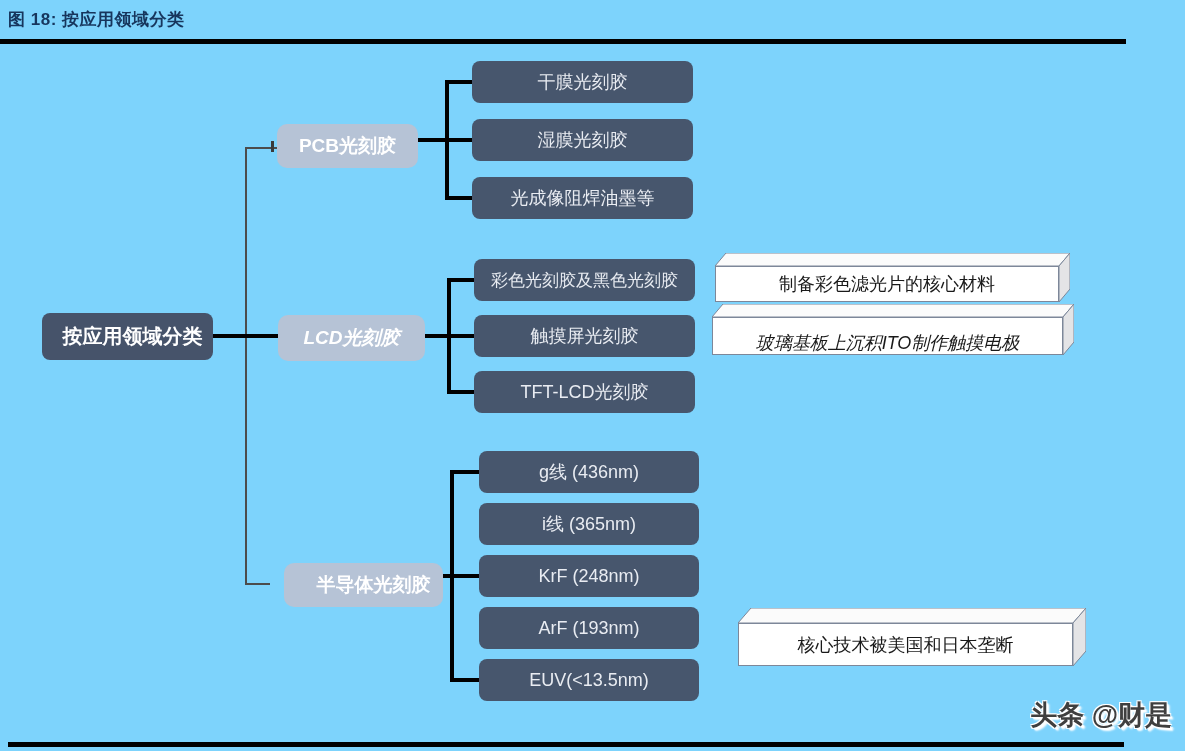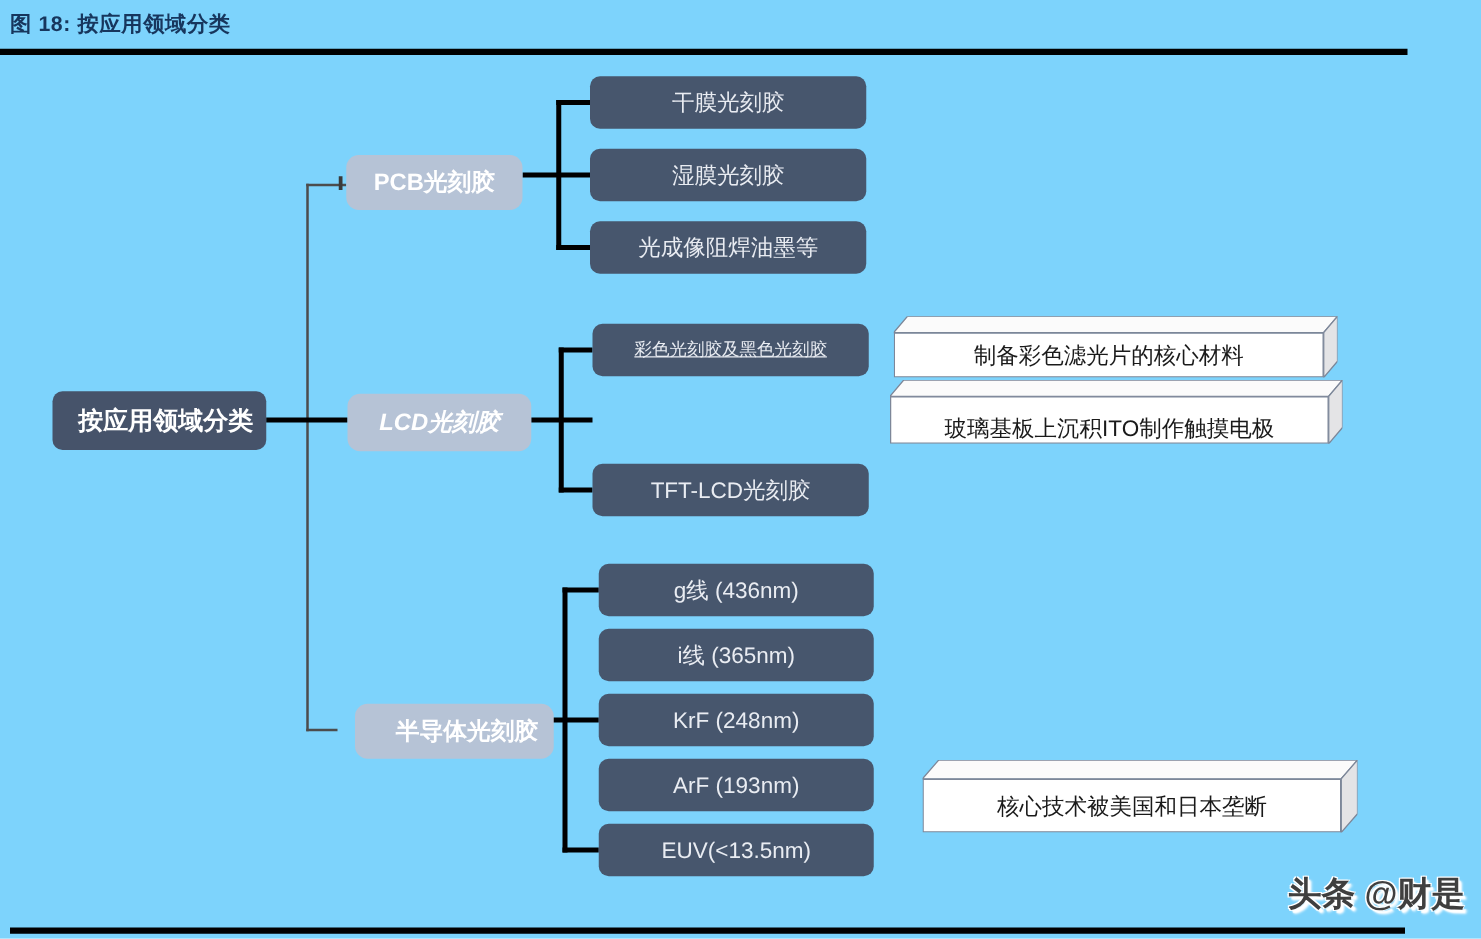--- a/index.html
+++ b/index.html
@@ -4,21 +4,21 @@
 <style>
   html,body{margin:0;padding:0;background:#ffffff;}
   body{font-family:"Liberation Sans","DejaVu Sans",sans-serif;}
   .canvas{position:relative;width:1185px;height:751px;background:#7dd3fc;overflow:hidden;}
   .fig-title{position:absolute;left:8px;top:8px;font-size:17px;font-weight:700;color:#17365D;letter-spacing:.5px;}
   .rule{position:absolute;background:#000;}
   .node{position:absolute;display:flex;align-items:center;justify-content:center;text-align:center;box-sizing:border-box;}
   .node-dark{background:#47566D;color:#E9ECF2;border-radius:8px;font-size:18px;}
   .node-light{background:#B6C3D6;color:#ffffff;border-radius:10px;font-size:19px;font-weight:700;}
   .node-root{background:#46536A;color:#ffffff;border-radius:8px;font-size:20px;font-weight:700;padding-left:10px;}
-  .small-text{font-size:14px;text-decoration:underline;}
+  .small-text{font-size:17px;}
   .ln{position:absolute;background:#000;}
   .ln-thin{position:absolute;background:#4c4c4c;}
   .box3d{position:absolute;}
   .box3d svg{position:absolute;left:0;top:0;display:block;}
   .a-text{position:absolute;display:flex;align-items:center;justify-content:center;
           font-size:18px;color:#1a1a1a;}
   .watermark{position:absolute;top:697px;right:13px;font-size:27px;font-weight:700;color:#3f3f3f;
              text-shadow:-1px -1px 0 #fff,1px -1px 0 #fff,-1px 1px 0 #fff,2px 2px 1px #fff,3px 3px 2px #fff;}
 </style>
 </head>
@@ -53,20 +53,21 @@
   <div class="ln" style="left:450px;top:470px;width:29px;height:4px;"></div>
   <div class="ln" style="left:450px;top:678px;width:29px;height:4px;"></div>
 
   <div class="node node-light" style="left:277px;top:124px;width:141px;height:44px;">PCB光刻胶</div>
   <div class="node node-dark" style="left:472px;top:61px;width:221px;height:42px;">干膜光刻胶</div>
   <div class="node node-dark" style="left:472px;top:119px;width:221px;height:42px;">湿膜光刻胶</div>
   <div class="node node-dark" style="left:472px;top:177px;width:221px;height:42px;">光成像阻焊油墨等</div>
 
   <div class="node node-light" style="left:278px;top:315px;width:147px;height:46px;font-style:italic;">LCD光刻胶</div>
   <div class="node node-dark small-text" style="left:474px;top:259px;width:221px;height:42px;">彩色光刻胶及黑色光刻胶</div>
+  <div class="node node-dark" style="left:474px;top:315px;width:221px;height:42px;">触摸屏光刻胶</div>
   <div class="node node-dark" style="left:474px;top:371px;width:221px;height:42px;">TFT-LCD光刻胶</div>
 
   <div class="node node-light" style="left:284px;top:563px;width:159px;height:44px;padding-left:20px;">半导体光刻胶</div>
   <div class="node node-dark" style="left:479px;top:451px;width:220px;height:42px;">g线 (436nm)</div>
   <div class="node node-dark" style="left:479px;top:503px;width:220px;height:42px;">i线 (365nm)</div>
   <div class="node node-dark" style="left:479px;top:555px;width:220px;height:42px;">KrF (248nm)</div>
   <div class="node node-dark" style="left:479px;top:607px;width:220px;height:42px;">ArF (193nm)</div>
   <div class="node node-dark" style="left:479px;top:659px;width:220px;height:42px;">EUV(&lt;13.5nm)</div>
 
   <div class="box3d" style="left:715px;top:253px;width:355px;height:49px;">
@@ -77,21 +78,21 @@
     </svg>
     <div class="a-text" style="left:0;top:13px;width:344px;height:36px;">制备彩色滤光片的核心材料</div>
   </div>
 
   <div class="box3d" style="left:712px;top:304px;width:362px;height:51px;">
     <svg width="362" height="51">
       <polygon points="0,13 11,0 362,0 351,13" fill="#fbfbfb" stroke="#7D8799" stroke-width="1"></polygon>
       <polygon points="351,13 362,0 362,38 351,51" fill="#e4e4e6" stroke="#7D8799" stroke-width="1"></polygon>
       <rect x="0.5" y="13.5" width="350" height="37" fill="#ffffff" stroke="#7D8799" stroke-width="1"></rect>
     </svg>
-    <div class="a-text" style="left:0;top:13px;width:351px;height:52px;">玻璃基板上沉积ITO制作触摸电极</div>
+    <div class="a-text" style="left:0;top:13px;width:351px;height:52px;font-style:italic;">玻璃基板上沉积ITO制作触摸电极</div>
   </div>
 
   <div class="box3d" style="left:738px;top:608px;width:348px;height:58px;">
     <svg width="348" height="58">
       <polygon points="0,15 13,0 348,0 335,15" fill="#fbfbfb" stroke="#7D8799" stroke-width="1"></polygon>
       <polygon points="335,15 348,0 348,43 335,58" fill="#e4e4e6" stroke="#7D8799" stroke-width="1"></polygon>
       <rect x="0.5" y="15.5" width="334" height="42" fill="#ffffff" stroke="#7D8799" stroke-width="1"></rect>
     </svg>
     <div class="a-text" style="left:0;top:15px;width:335px;height:43px;">核心技术被美国和日本垄断</div>
   </div>

